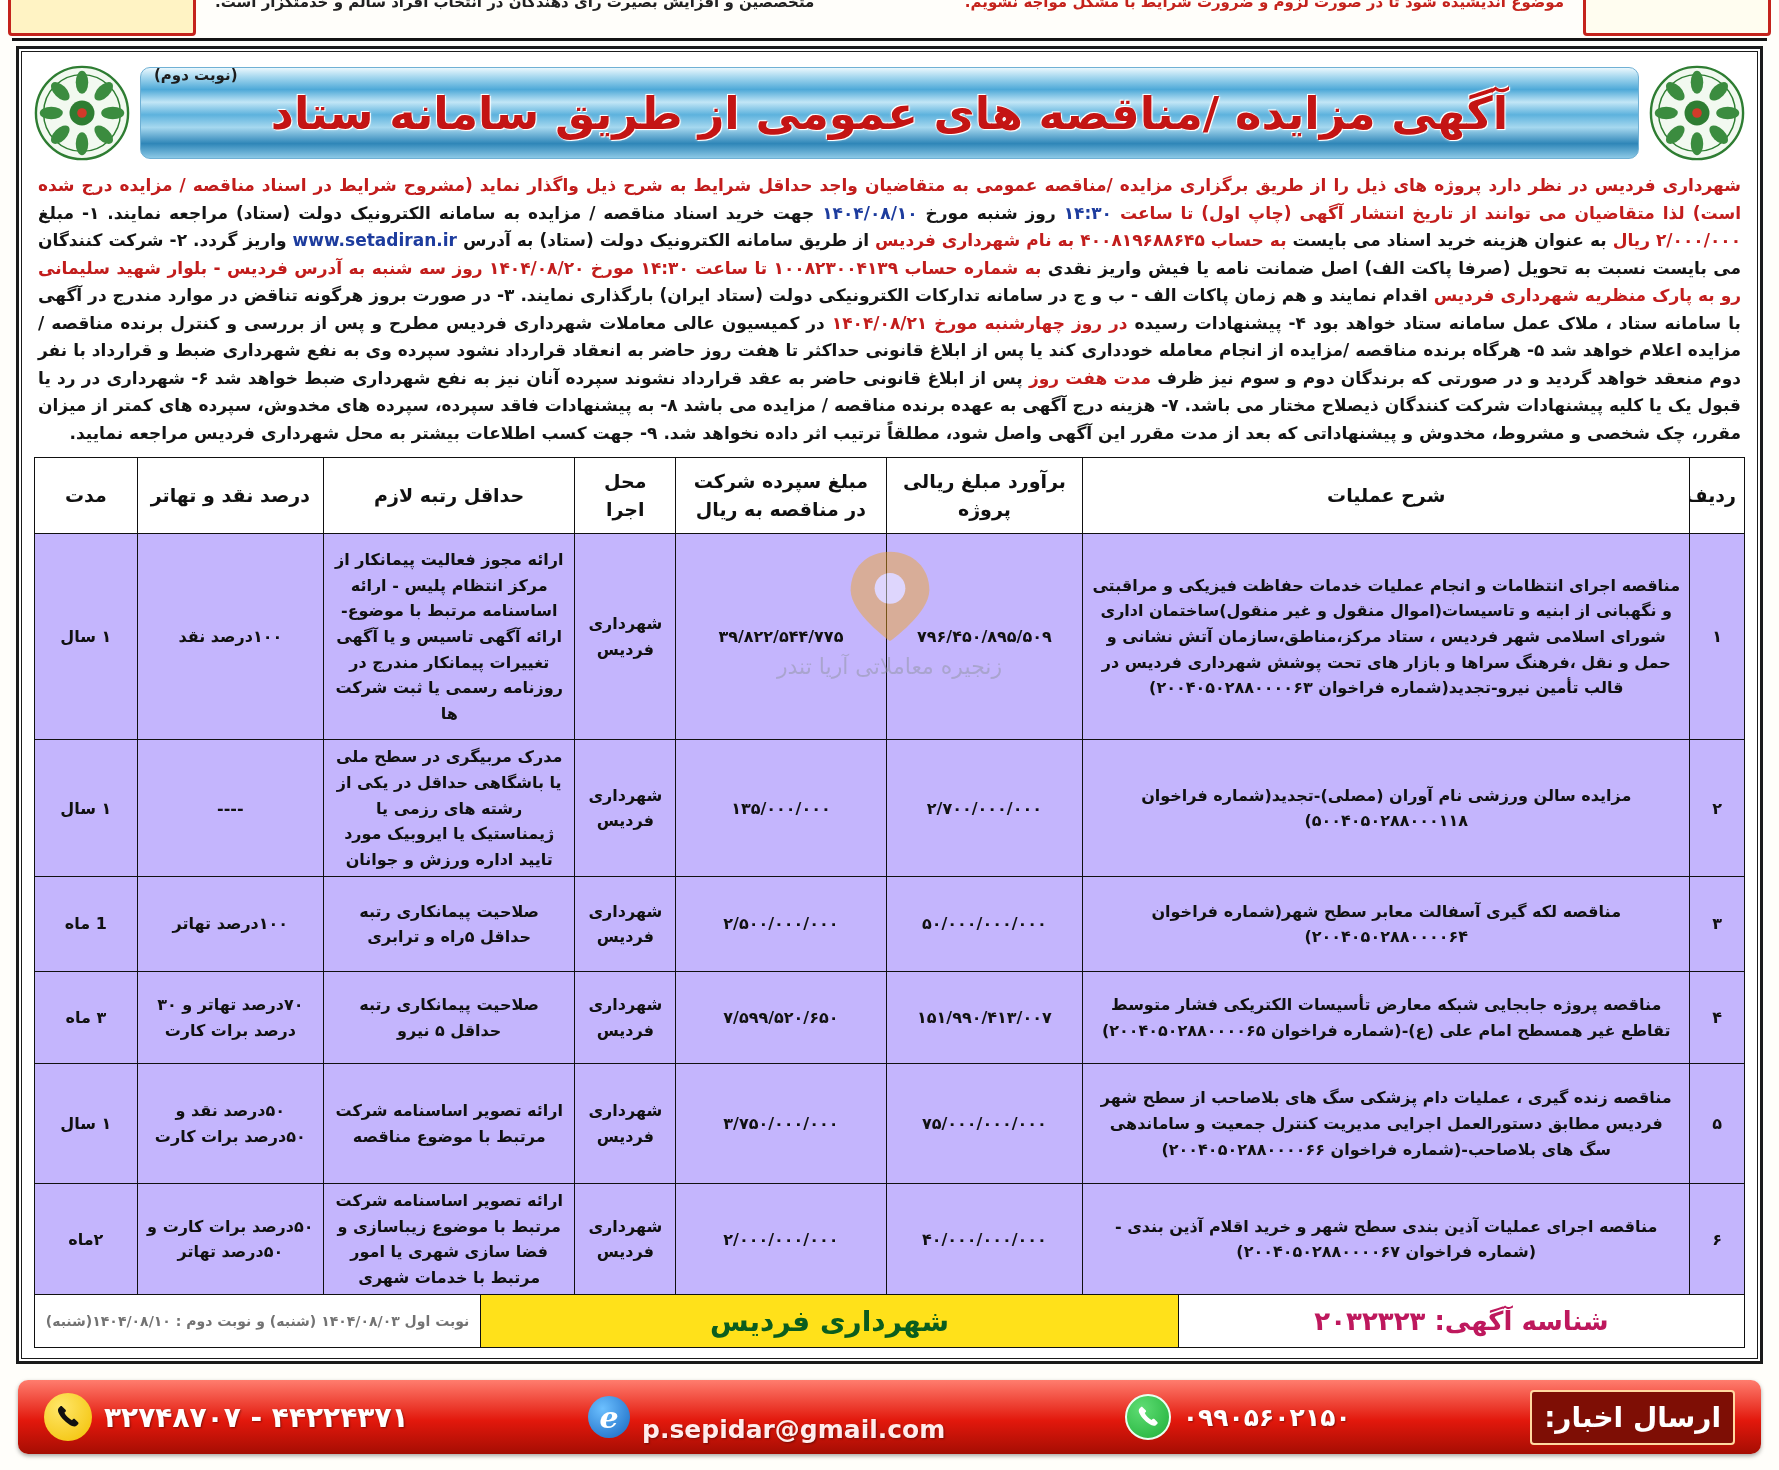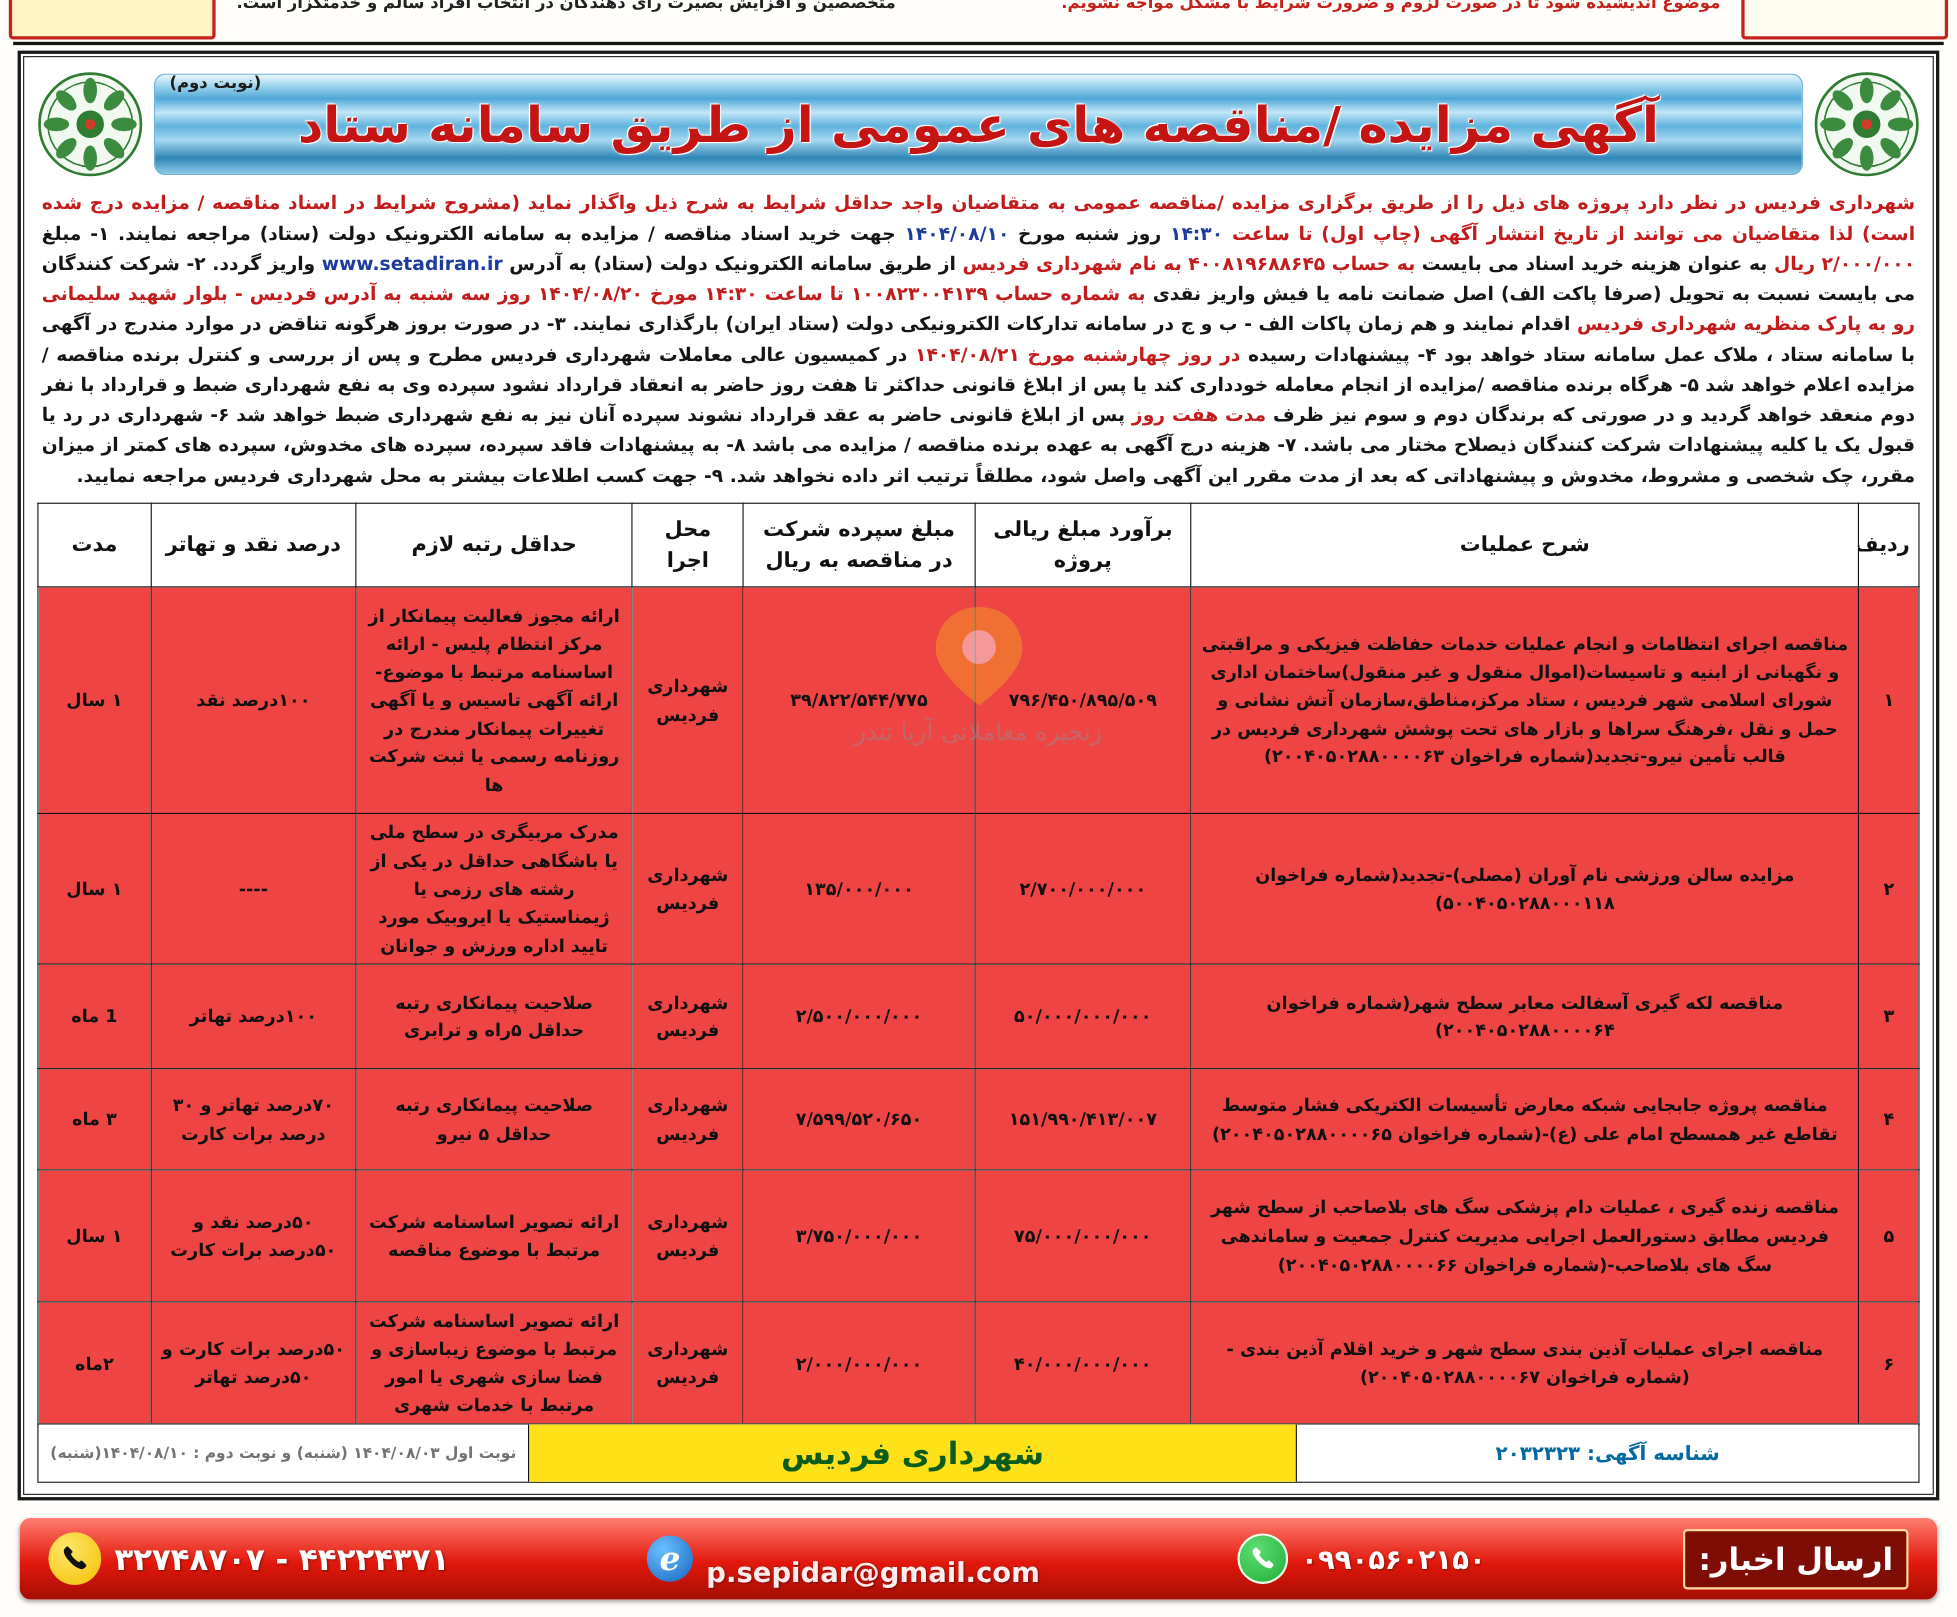--- a/index.html
+++ b/index.html
@@ -35,36 +35,36 @@
     text-align:justify;color:#151515;}
   .seg-red{color:#c21d1c;}
   .seg-blue{color:#1d3c9e;}
   .seg-black{color:#151515;}
   
   table.tender{width:100%;border-collapse:collapse;table-layout:fixed;}
   table.tender th,table.tender td{border:1.5px solid #111;text-align:center;vertical-align:middle;
     font-weight:bold;color:#111;padding:4px 8px;overflow:hidden;}
   table.tender thead tr{height:76px;}
   table.tender thead th{background:#ffffff;font-size:19px;line-height:1.45;}
-  table.tender tbody td{background:#ef4444;font-size:16px;line-height:1.6;}
+  table.tender tbody td{background:#c4b5fd;font-size:16px;line-height:1.6;}
   td.c-desc{line-height:1.75;padding:8px 16px;}
   td.c-rank{font-size:15px;line-height:1.7;}
   td.c-loc{font-size:17px;line-height:1.55;}
   td.c-est,td.c-dep{font-size:16.5px;letter-spacing:.5px;}
   tbody tr:nth-child(1){height:206px;}
   tbody tr:nth-child(2){height:118px;}
   tbody tr:nth-child(3){height:95px;}
   tbody tr:nth-child(4){height:92px;}
   tbody tr:nth-child(5){height:120px;}
   tbody tr:nth-child(6){height:104px;}
   
   .bottom-bar{display:flex;border:1.5px solid #111;margin-top:-1.5px;height:52px;font-weight:bold;background:#fff;}
   .bottom-bar>div{display:flex;align-items:center;justify-content:center;}
   .bottom-bar>div:not(:first-child){border-inline-start:1.5px solid #111;}
-  .bb-id{flex:0 0 565px;color:#0369a1;font-size:18px;}
+  .bb-id{flex:0 0 565px;color:#be185d;font-size:26px;}
   .bb-org{flex:1;background:#ffe11a;color:#0b5d1e;font-size:28px;}
   .bb-dates{flex:0 0 445px;color:#737373;font-size:14px;}
   
   .footer{margin:16px 18px 0;height:74px;border-radius:10px;
     background:linear-gradient(180deg,#ff7d6e 0%,#e2180c 55%,#a50d03 100%);
     display:flex;align-items:center;justify-content:space-between;padding:0 26px;
     box-shadow:0 2px 4px rgba(0,0,0,.35);}
   .send-box{background:#7e0e05;border:2px solid #ffd9a0;border-radius:4px;color:#fff;
     font-size:28px;font-weight:bold;padding:9px 12px;white-space:nowrap;}
   .f-item{display:flex;align-items:center;gap:12px;color:#fff;font-weight:bold;}

